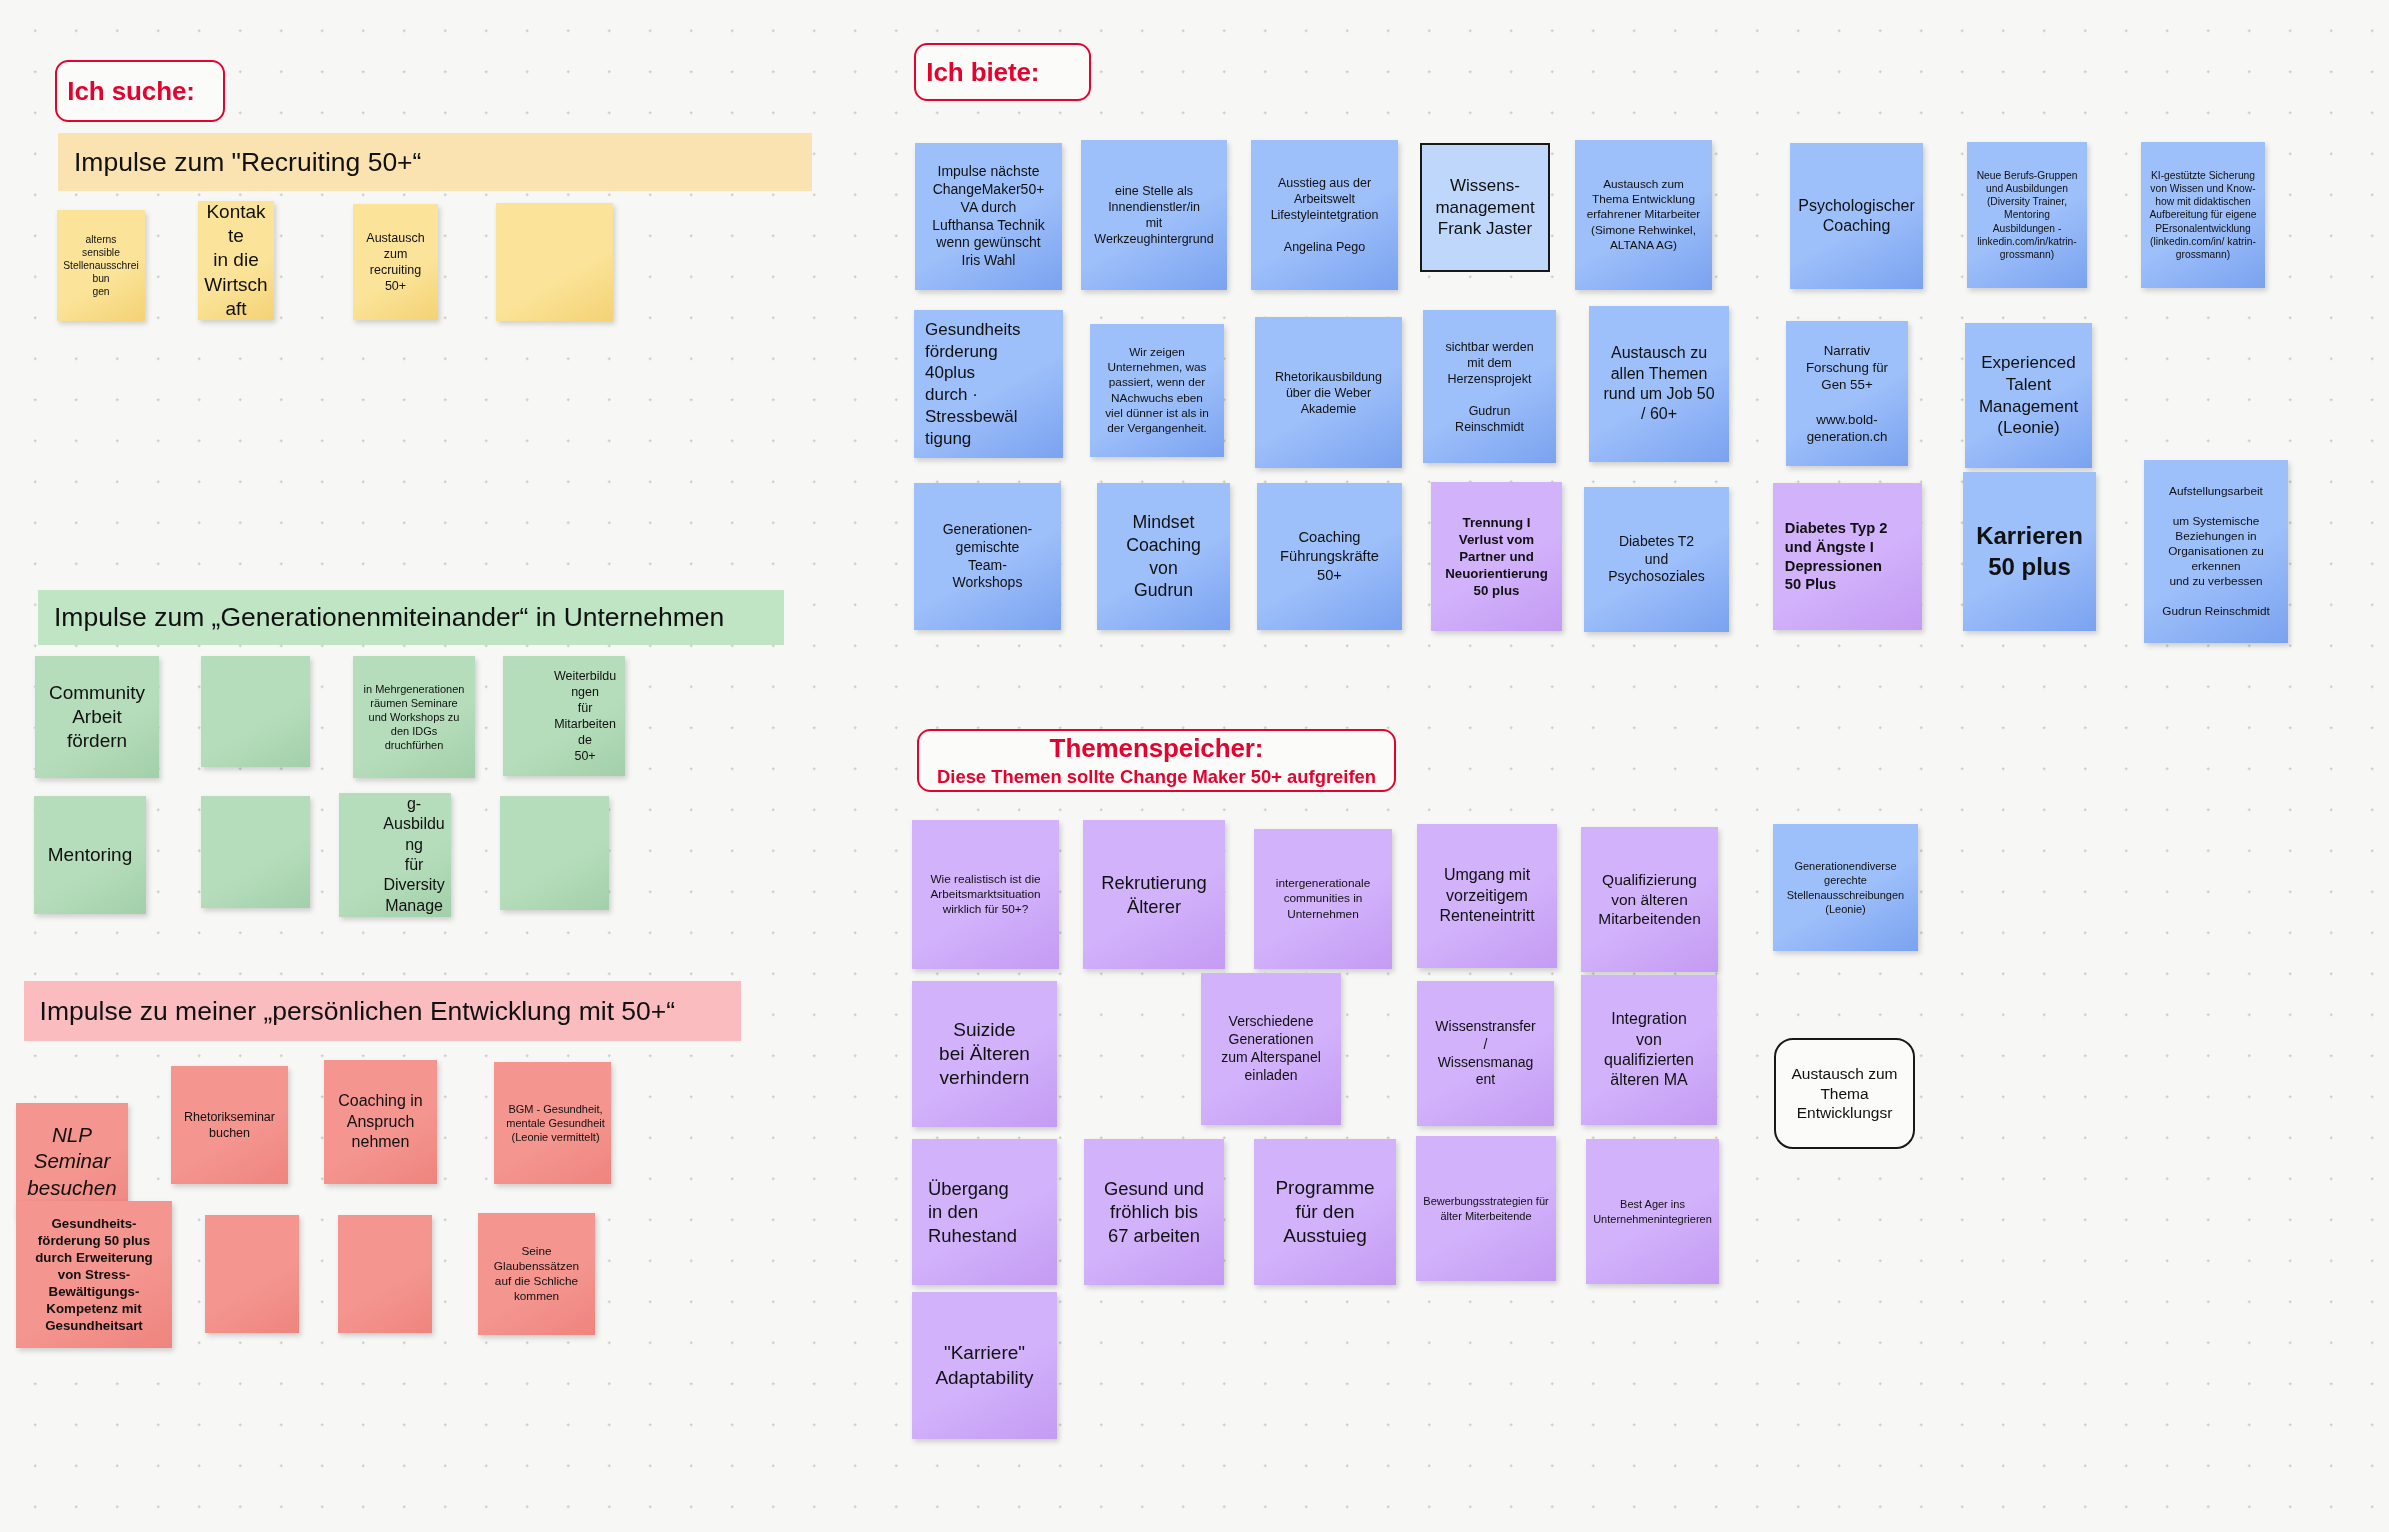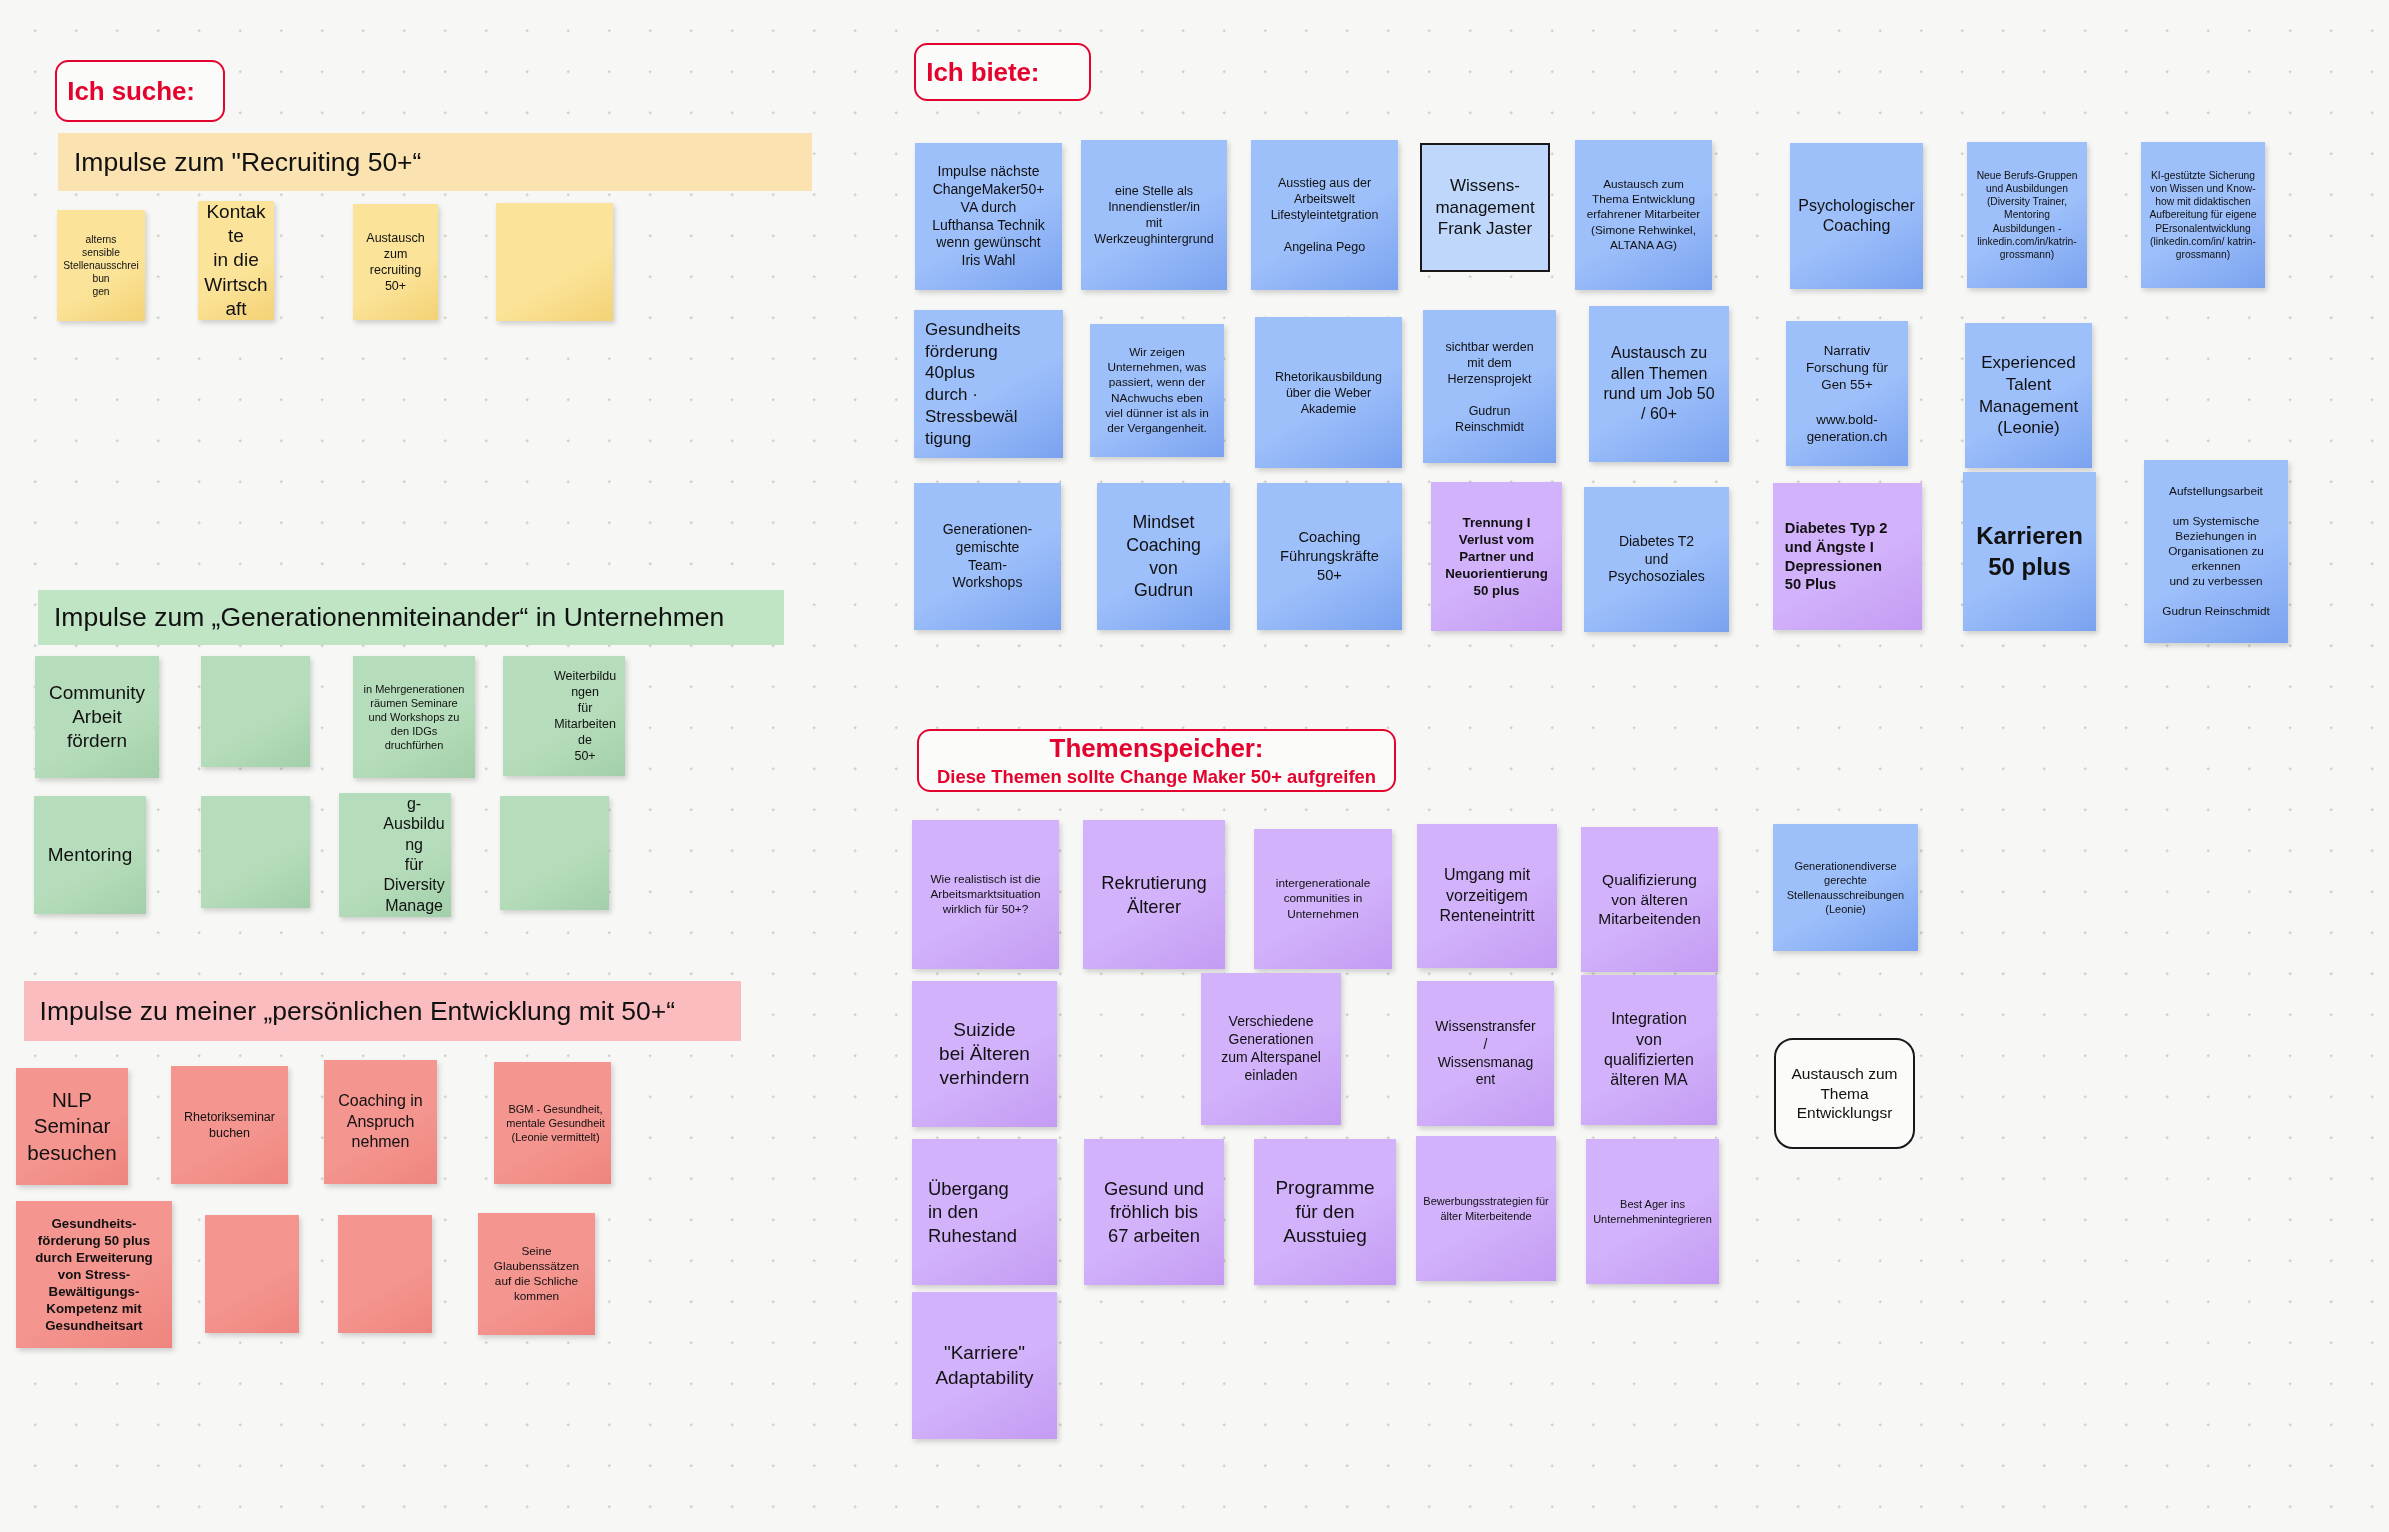--- a/index.html
+++ b/index.html
@@ -151,21 +151,21 @@
 Manager</span>
   </div>
   <div class="node sticky s-green" style="left:500px; top:796px; width:109px; height:114px; font-size:14.7px;">
     <span></span>
   </div>
 
   <div class="node banner pink" style="left:23.6px; top:981px; width:717px; height:60px;">
     <span>Impulse zu meiner „persönlichen Entwicklung mit 50+“</span>
   </div>
 
-  <div class="node sticky s-pink" style="left:16px; top:1068px; width:112px; height:117px; font-size:20.6px;">
+  <div class="node sticky s-pink" style="left:16px; top:1103px; width:112px; height:117px; font-size:20.6px;font-style:italic;">
     <span>NLP
 Seminar
 besuchen</span>
   </div>
   <div class="node sticky s-pink" style="left:171px; top:1066px; width:117px; height:118px; font-size:12.5px;">
     <span>Rhetorikseminar
 buchen</span>
   </div>
   <div class="node sticky s-pink" style="left:324px; top:1060px; width:113px; height:124px; font-size:16px;">
     <span>Coaching in

